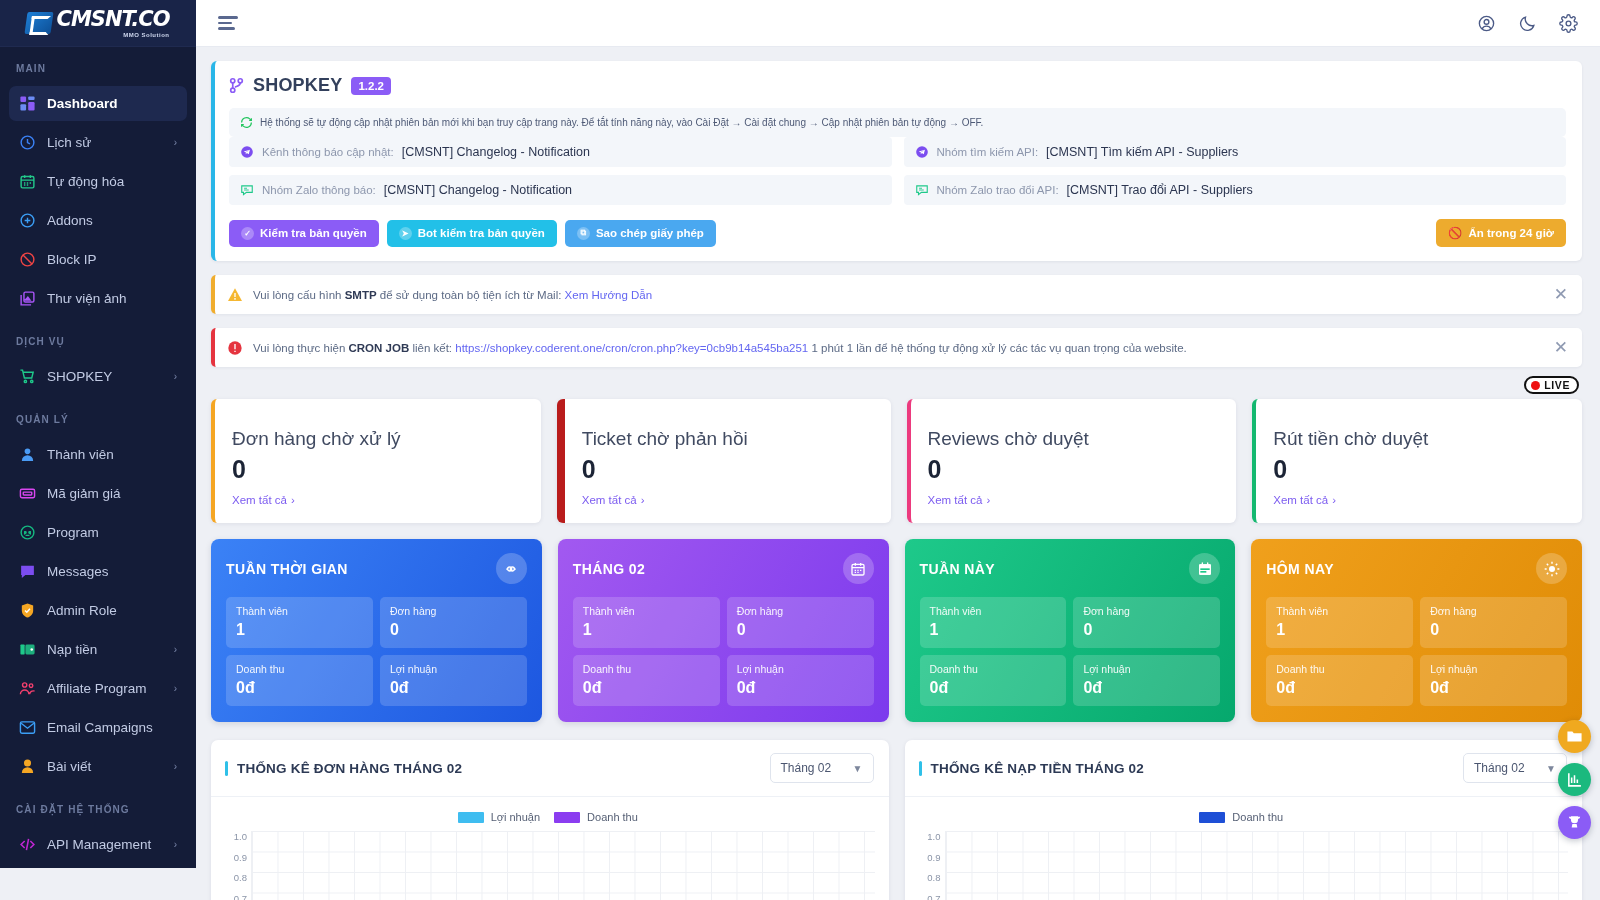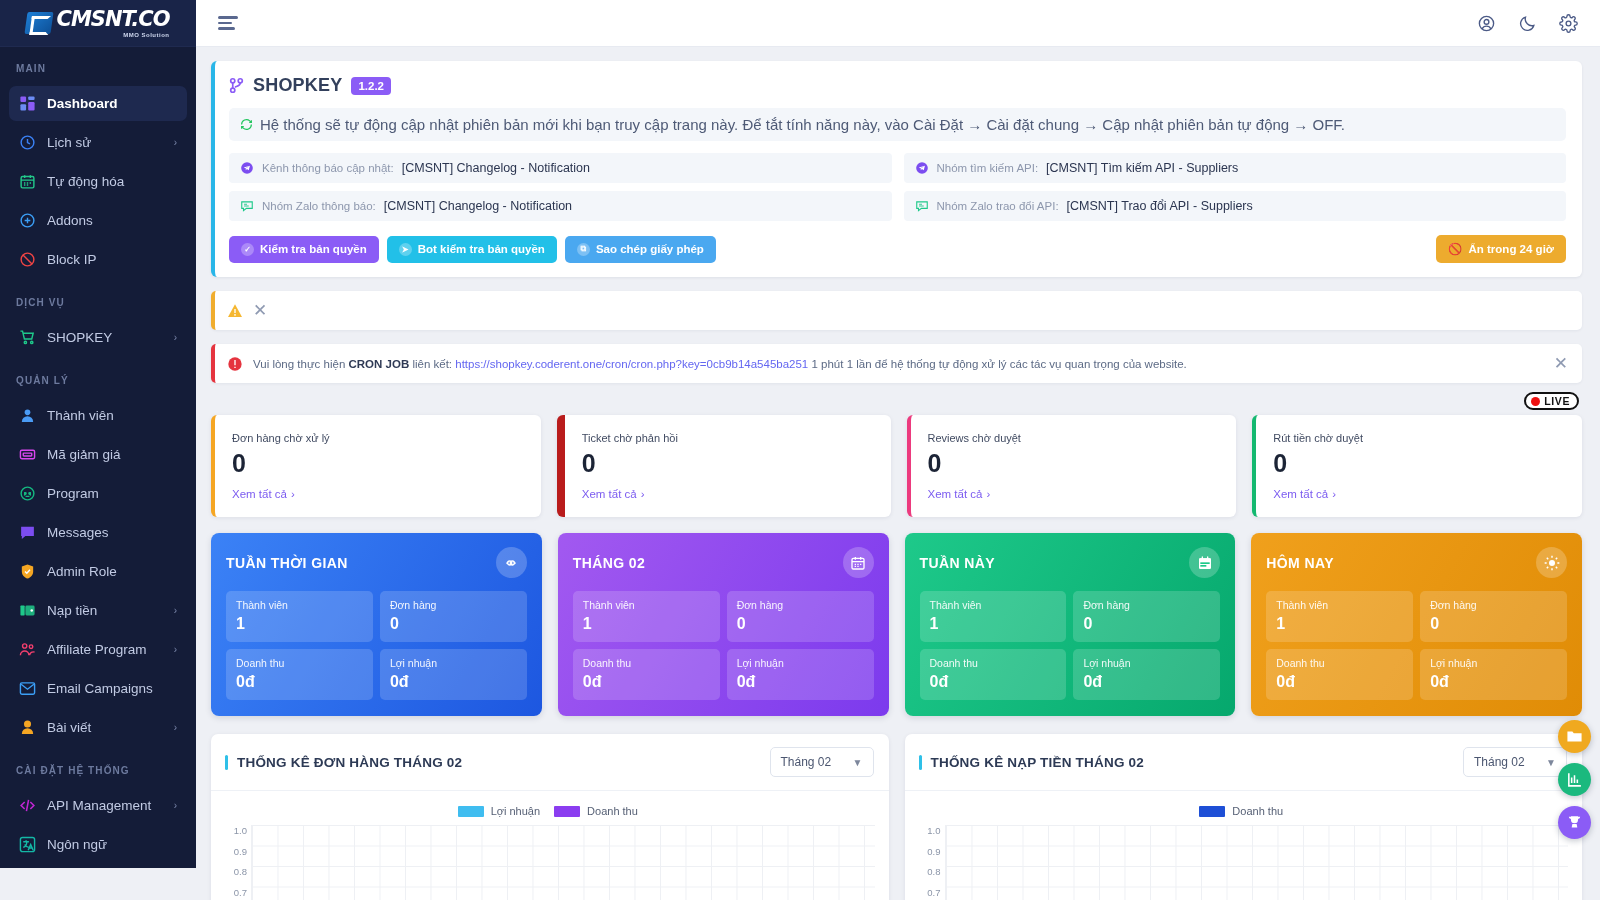--- a/index.html
+++ b/index.html
@@ -84,23 +84,23 @@
     padding: 14px 16px 14px 14px; box-shadow: 0 1px 3px rgba(20,30,60,.07);
   }
   .panel-title { display: flex; align-items: center; gap: 9px; margin-bottom: 12px; }
   .panel-title .brand { font-size: 18px; font-weight: 600; color: #33405c; letter-spacing:.2px; }
   .ver-badge {
     background: #8b5cf6; color: #fff; font-size: 11.5px; font-weight: 700;
     border-radius: 4px; padding: 3px 7px;
   }
   .notice-bar {
     background: #f3f6fa; border-radius: 5px; padding: 8px 11px;
-    font-size: 15px; color: #4e5a76; display: flex; align-items: center; gap: 7px;
-  }
-  .info-grid { display: flex; gap: 12px; margin-top: 12px; }
+    font-size: 10px; color: #4e5a76; display: flex; align-items: center; gap: 7px;
+  }
+  .info-grid { display: flex; gap: 12px; margin-top: 0; }
   .info-col { flex: 1; display: flex; flex-direction: column; gap: 8px; }
   .info-row {
     background: #f3f6fa; border-radius: 4px; padding: 8px 11px;
     font-size: 11.5px; color: #8d97ad; display: flex; align-items: center; gap: 8px;
   }
   .info-row .val { color: #2a3category; color:#2b3burn; color:#2b3550; font-size:12.5px; }
   .btn-row { display: flex; align-items: center; gap: 8px; margin-top: 14px; }
   .btn {
     border: none; border-radius: 5px; color: #fff; font-size: 11.5px; font-weight: 700;
     padding: 7px 12px; cursor: pointer; display: flex; align-items: center; gap: 6px;
@@ -143,21 +143,21 @@
   
   .stat-grid { display: flex; gap: 16px; margin-top: 5px; }
   .stat-card {
     flex: 1; background: #fff; border-radius: 6px; padding: 17px 17px 15px 17px;
     box-shadow: 0 1px 4px rgba(20,30,60,.08);
   }
   .stat-card.c1 { border-left: 4px solid #f5a623; }
   .stat-card.c2 { border-left: 8px solid #b91c1c; }
   .stat-card.c3 { border-left: 4px solid #ec3a7e; }
   .stat-card.c4 { border-left: 4px solid #14b870; }
-  .stat-title { font-size: 11px; color: #404a61; }
+  .stat-title { font-size: 19px; color: #404a61; margin-top: 12px; }
   .stat-val { font-size: 25px; font-weight: 700; color: #1c2436; margin-top: 6px; line-height: 1.05; }
   .stat-link { font-size: 11.5px; color: #7c5cf0; margin-top: 12px; display: inline-flex; gap: 4px; cursor: pointer; }
 
   
   .grad-grid { display: flex; gap: 16px; margin-top: 16px; }
   .grad-card {
     flex: 1; border-radius: 8px; padding: 14px 15px 16px 15px; color: #fff;
     box-shadow: 0 2px 6px rgba(20,30,60,.13);
   }
   .g-blue   { background: linear-gradient(120deg,#3b82f6,#1d57e0); }
@@ -280,20 +280,30 @@
           <span class="nav-label">Addons</span>
         </div>
         <div class="nav-item">
           <span class="nav-ic">
             <svg viewBox="0 0 24 24" fill="none" stroke="#ef4444" stroke-width="2">
               <circle cx="12" cy="12" r="9"></circle>
               <path d="M5.6 5.6l12.8 12.8"></path>
             </svg>
           </span>
           <span class="nav-label">Block IP</span>
+        </div>
+        <div class="nav-item">
+          <span class="nav-ic">
+            <svg viewBox="0 0 24 24" fill="none" stroke="#a855f7" stroke-width="2">
+              <rect x="7" y="3" width="14" height="14" rx="2"></rect>
+              <path d="M3 7v14h14"></path>
+              <path d="M10 13l2.5-3 3 4h-8z" fill="#a855f7"></path>
+            </svg>
+          </span>
+          <span class="nav-label">Thư viện ảnh</span>
         </div>
         <div class="nav-section">DỊCH VỤ</div>
         <div class="nav-item">
           <span class="nav-ic">
             <svg viewBox="0 0 24 24" fill="none" stroke="#1ec98a" stroke-width="2">
               <path d="M2 3h3l2.6 11h10.4l2-8H6"></path>
               <circle cx="9" cy="19" r="1.6"></circle>
               <circle cx="18" cy="19" r="1.6"></circle>
             </svg>
           </span>
@@ -529,20 +539,23 @@
             <span>Ẩn trong 24 giờ</span>
           </button>
         </div>
       </section>
 
       <div class="alert warn">
         <svg class="ai" viewBox="0 0 24 24" fill="#f5b731">
           <path d="M12 2L1.5 21h21z"></path>
             <path d="M11 9h2v6h-2zM11 16.5h2V19h-2z" fill="#fff"></path>
         </svg>
+        <div class="atext">
+          <span>Vui lòng cấu hình </span><b>SMTP</b><span> để sử dụng toàn bộ tiện ích từ Mail: </span><span class="lnk">Xem Hướng Dẫn</span>
+        </div>
         <span class="xclose">✕</span>
       </div>
 
       <div class="alert danger">
         <svg class="ai" viewBox="0 0 24 24" fill="#e5343f">
           <circle cx="12" cy="12" r="10"></circle>
             <path d="M11 6h2v8h-2zM11 16h2v2h-2z" fill="#fff"></path>
         </svg>
         <div class="atext">
           <span>Vui lòng thực hiện </span><b>CRON JOB</b><span> liên kết: </span><span class="lnk">https://shopkey.coderent.one/cron/cron.php?key=0cb9b14a545ba251</span><span> 1 phút 1 lần để hệ thống tự động xử lý các tác vụ quan trọng của website.</span>

